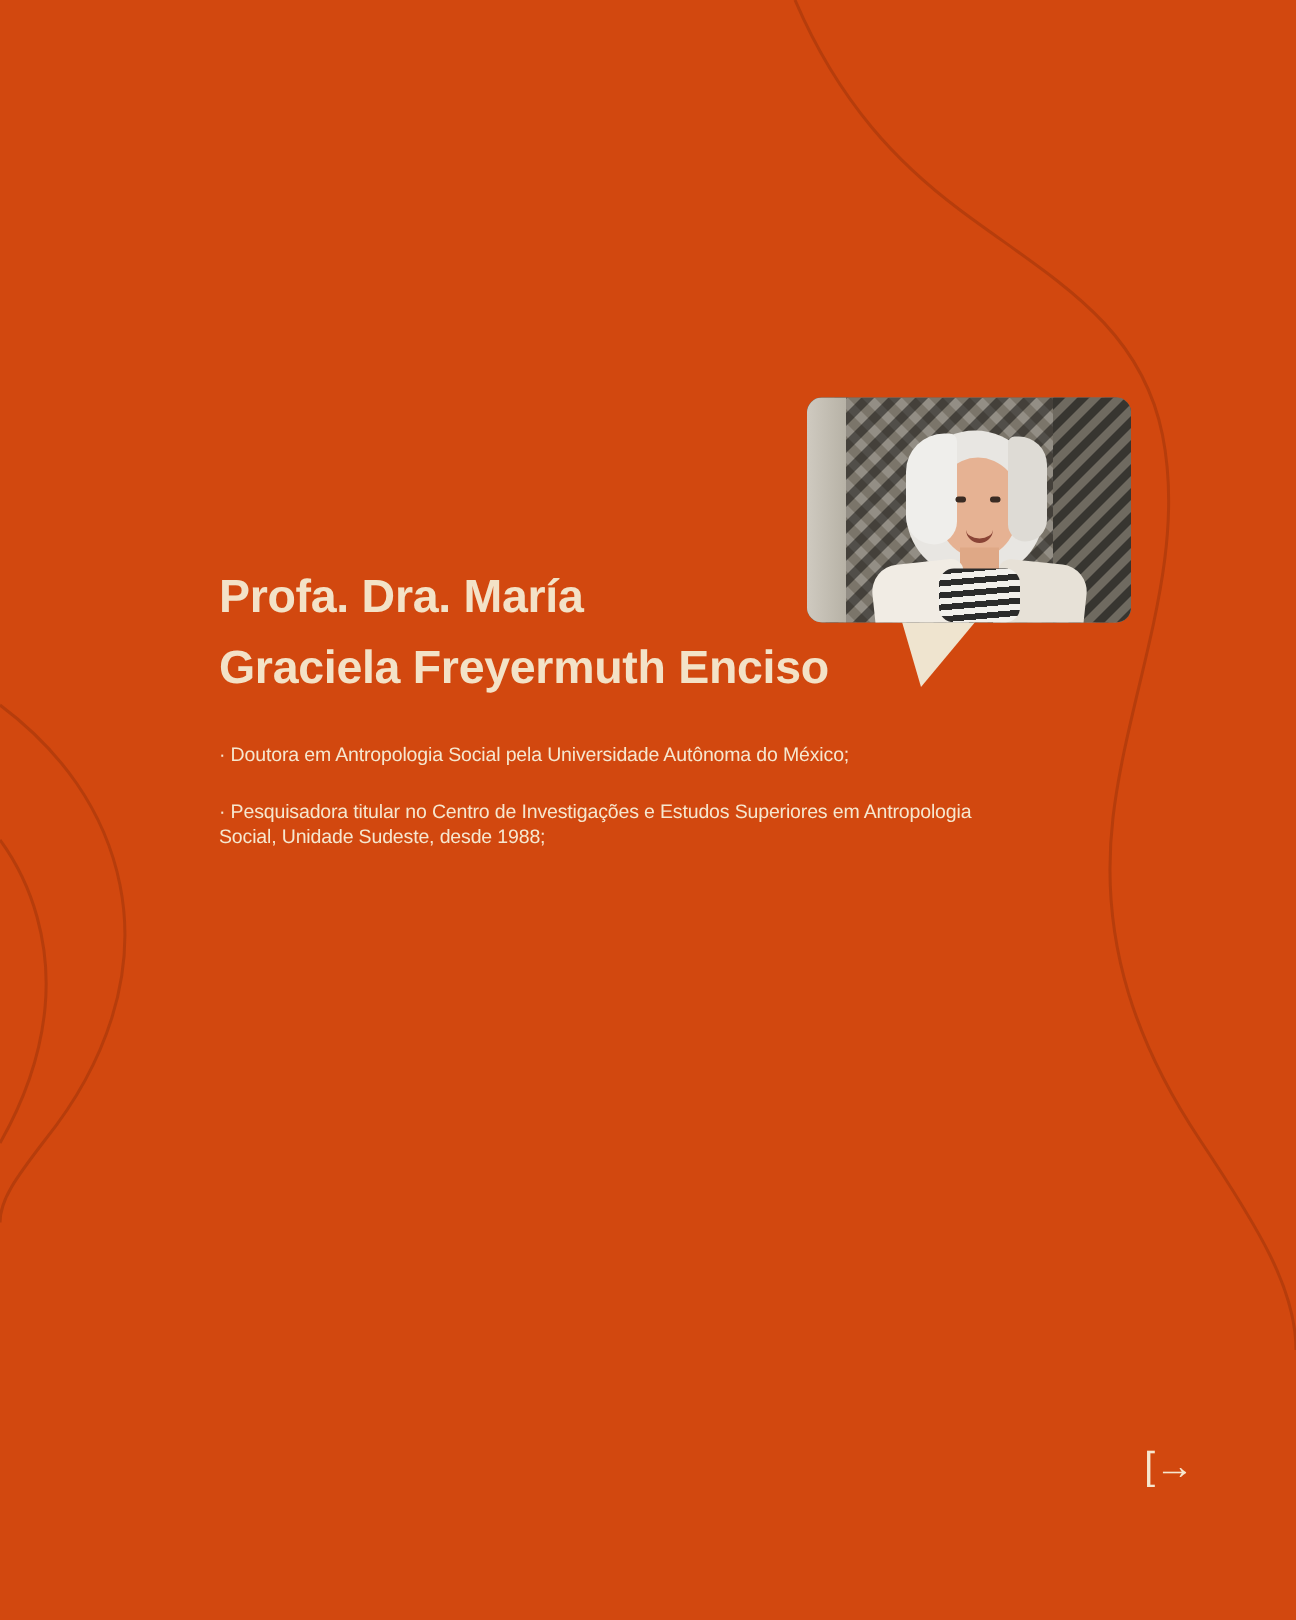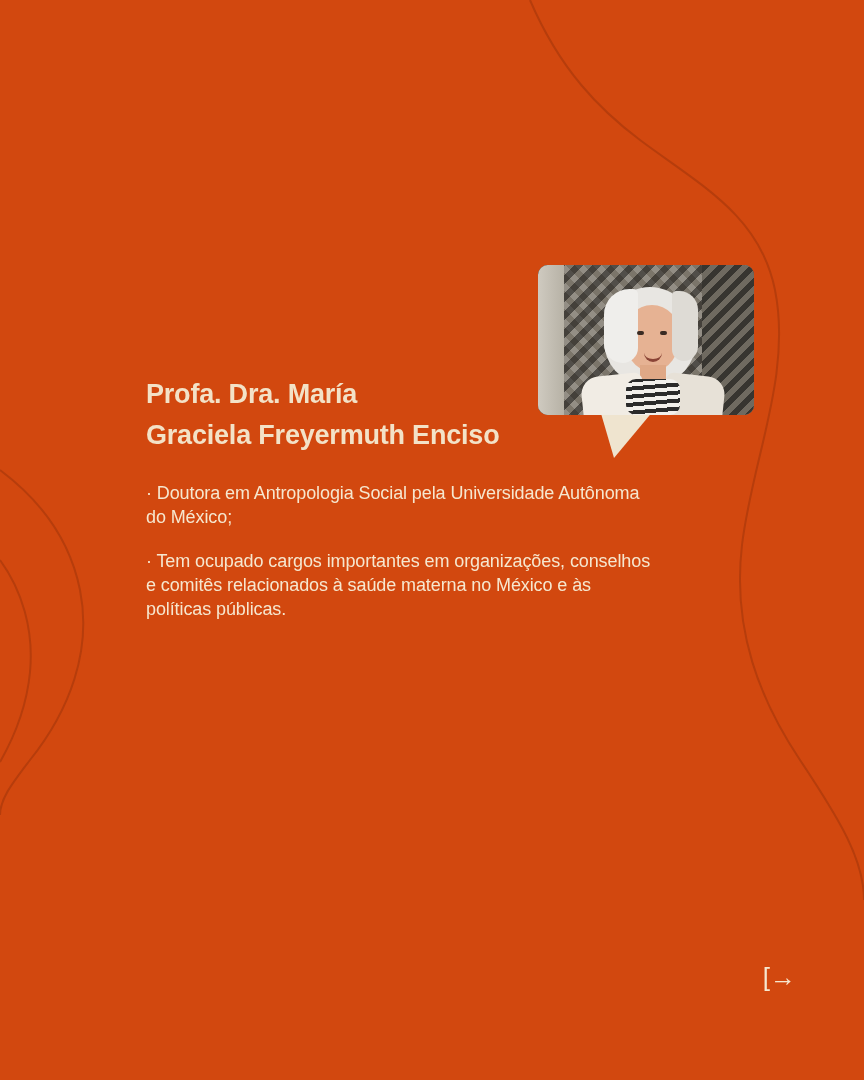--- a/index.html
+++ b/index.html
@@ -179,35 +179,35 @@
 
   
   .content {
     position: absolute;
     left: 146px;
     top: 374px;
     width: 520px;
   }
   .title {
     color: #f3e2c7;
-    font-size: 27px;
+    font-size: 31px;
     font-weight: bold;
     line-height: 1.52;
     letter-spacing: -0.2px;
     margin: 0 0 26px 0;
     white-space: pre-line;
   }
   .bullets {
     margin: 0;
     padding: 0;
     list-style: none;
   }
   .bullets li {
     color: #f6e7cf;
-    font-size: 18px;
+    font-size: 13px;
     line-height: 1.33;
     margin-bottom: 20px;
     letter-spacing: -0.1px;
     width: 510px;
   }
 
   
   .swipe-icon {
     position: absolute;
     right: 68px;
@@ -250,19 +250,19 @@
         <div class="scarf"></div>
       </div>
     </div>
   </div>
 
   <div class="content">
     <h1 class="title">Profa. Dra. María
 Graciela Freyermuth Enciso</h1>
     <ul class="bullets">
       <li>· Doutora em Antropologia Social pela Universidade Autônoma do México;</li>
-      <li>· Tem ocupado cargos importantes em organizações, conselhos e comitês relacionados à saúde materna no México e às políticas públicas.</li>
+      <li>· Pesquisadora titular no Centro de Investigações e Estudos Superiores em Antropologia Social, Unidade Sudeste, desde 1988;</li>
     </ul>
   </div>
 
   <div class="swipe-icon">[→</div>
 
 </div>
 
 </body></html>

